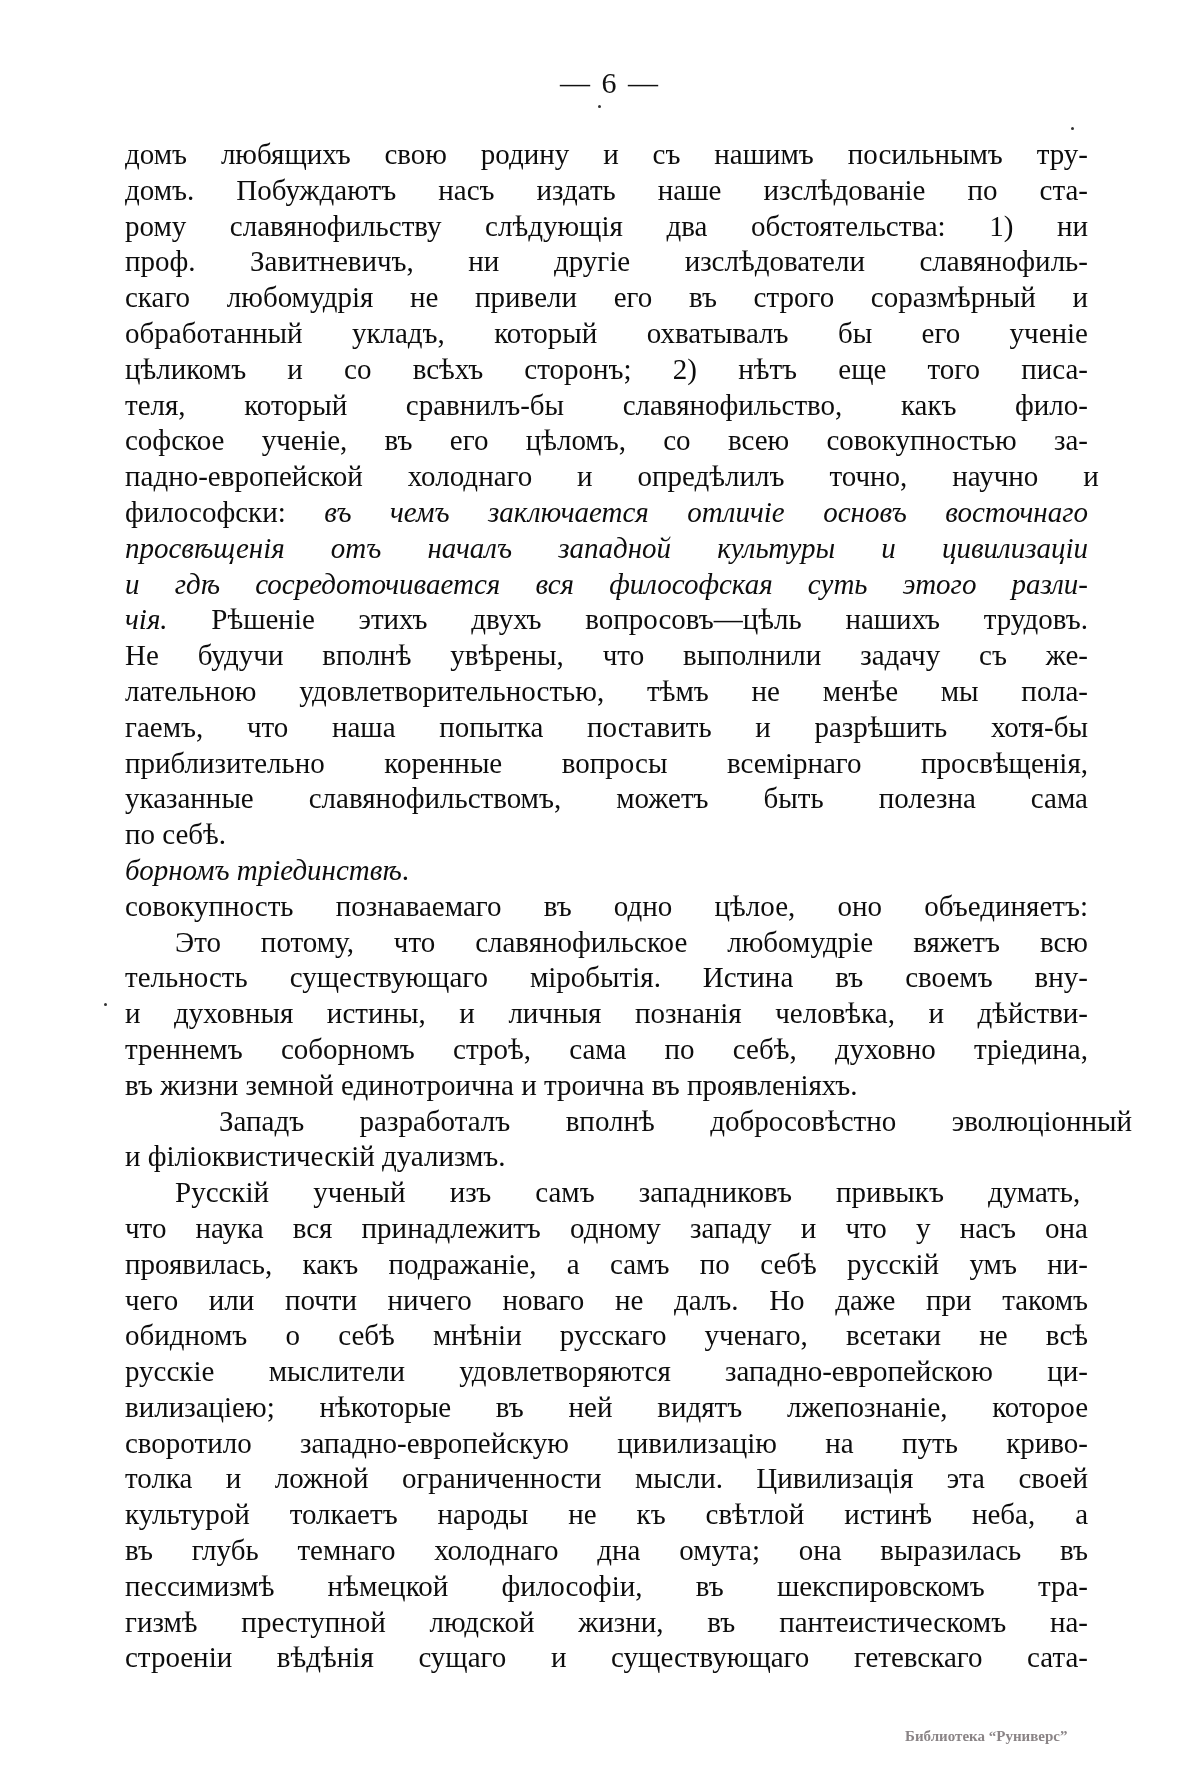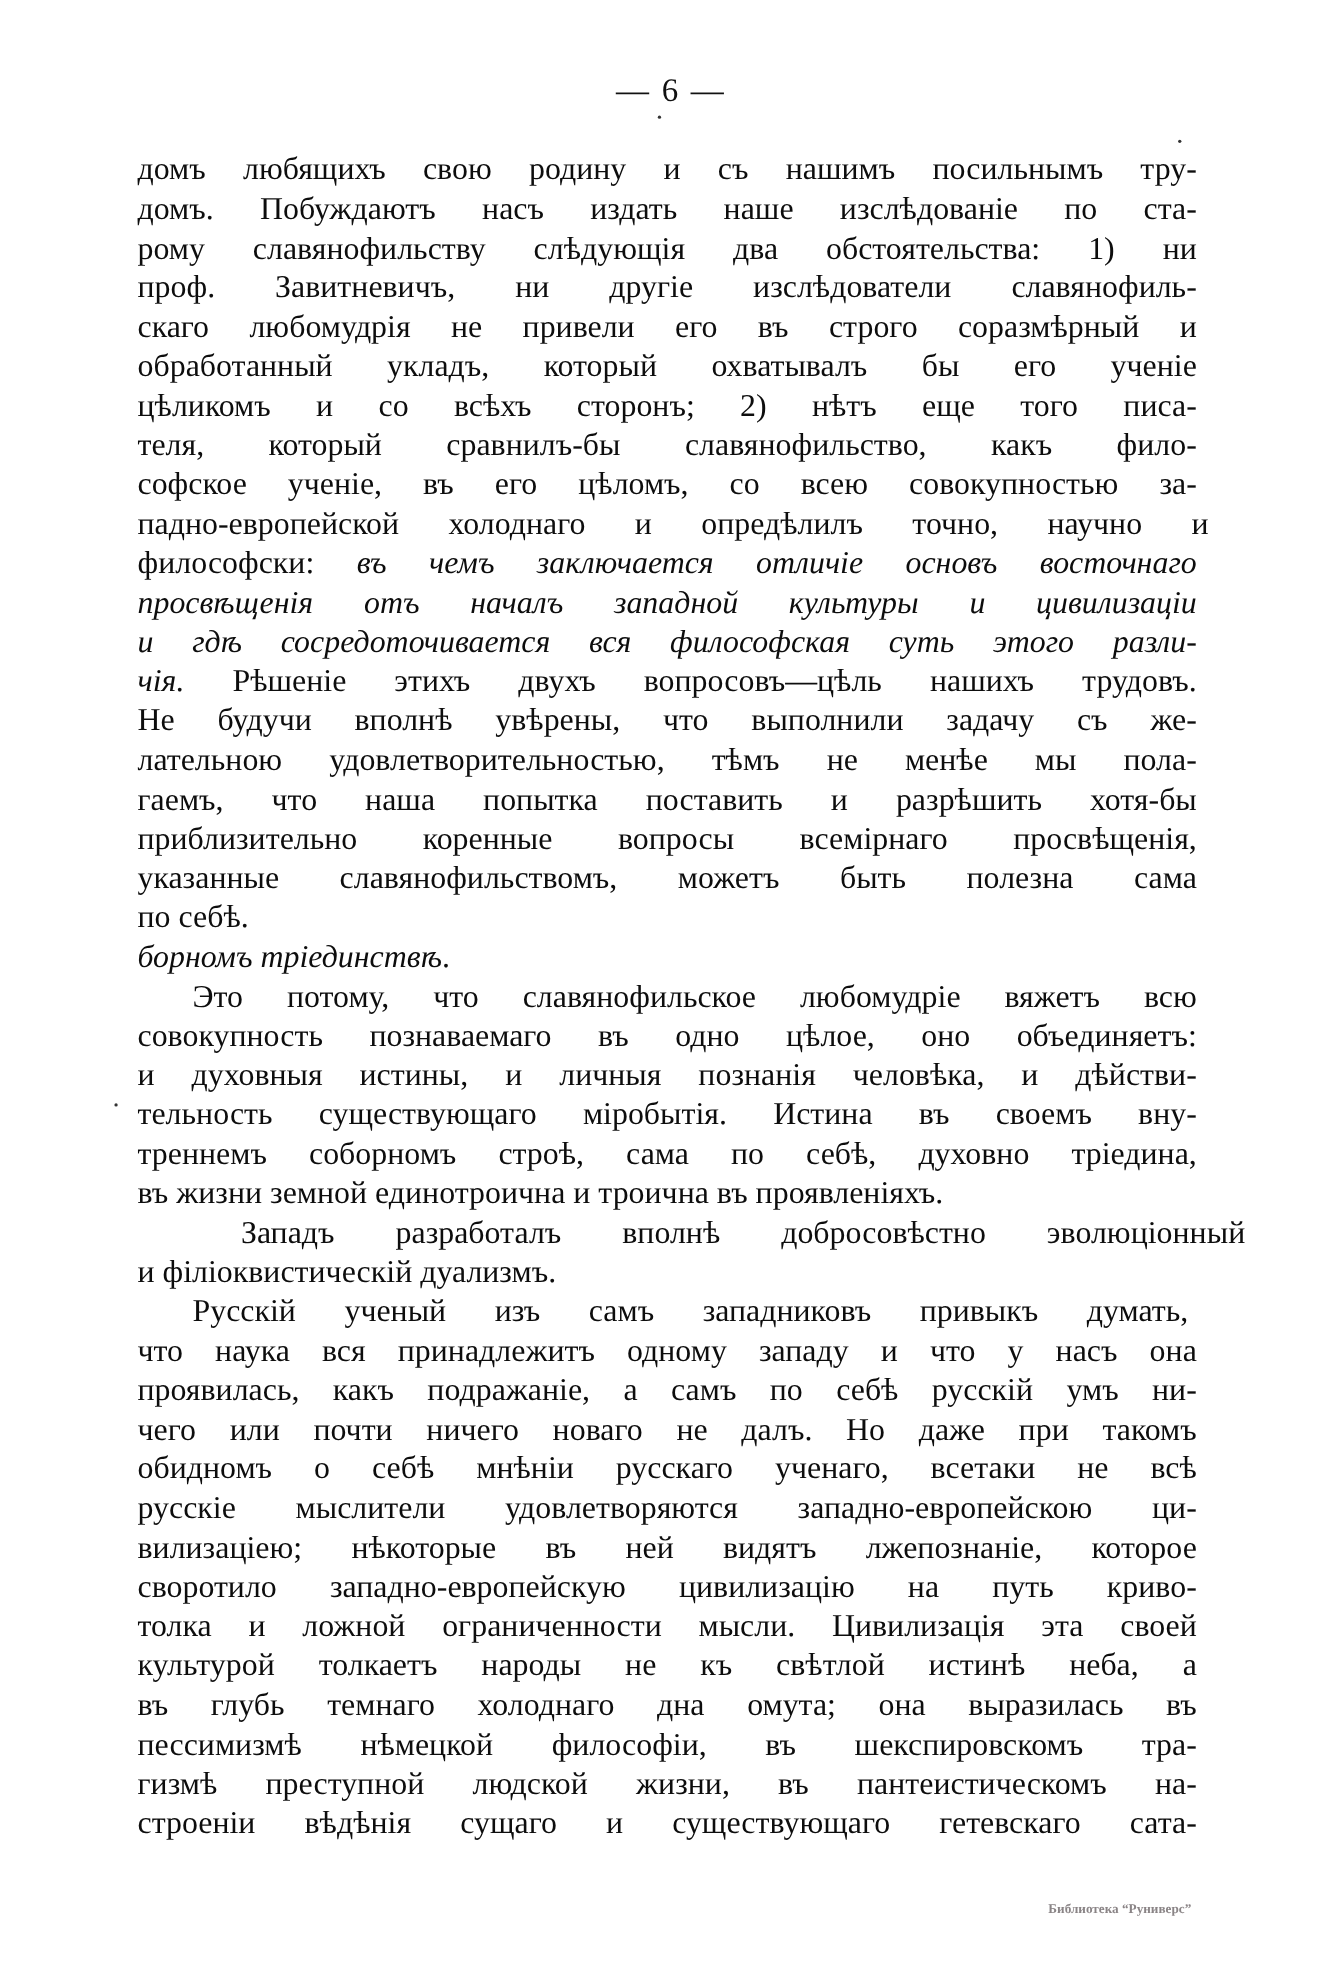--- a/index.html
+++ b/index.html
@@ -14,23 +14,23 @@
   .text-block { position: absolute; left: 125px; width: 963px; top: 137px; }
   .line {
     height: 35.8px; line-height: 35.8px; white-space: nowrap;
     font-family: "Liberation Serif", "DejaVu Serif", serif;
     font-size: 29px; color: #0d0d0d;
     transform-origin: left center;
     display: block;
   }
   .line .seg.italic { font-style: italic; }
   .watermark {
-    position: absolute; left: 953px; top: 1728px;
+    position: absolute; left: 905px; top: 1728px;
     font-family: "Liberation Serif", "DejaVu Serif", serif;
-    font-size: 12px; font-weight: bold; color: #8a8486;
+    font-size: 15px; font-weight: bold; color: #8a8486;
   }
 </style>
 </head>
 <body>
 
 <div class="page-num">— 6 —</div>
 
 <span class="dot" style="left:598px; top:105px;"></span>
 <span class="dot" style="left:1071px; top:127px;"></span>
 <span class="dot" style="left:104px; top:1003px;"></span>
@@ -50,24 +50,24 @@
     <div class="line"><span style="display: inline-block; transform-origin: left center; word-spacing: 38.8854px;"><span class="seg italic">просвѣщенія отъ началъ западной культуры и цивилизаціи</span></span></div>
     <div class="line"><span style="display: inline-block; transform-origin: left center; word-spacing: 27.9353px;"><span class="seg italic">и гдѣ сосредоточивается вся философская суть этого разли-</span></span></div>
     <div class="line"><span style="display: inline-block; transform-origin: left center; word-spacing: 36.4167px;"><span class="seg italic">чія.</span><span class="seg"> Рѣшеніе этихъ двухъ вопросовъ—цѣль нашихъ трудовъ.</span></span></div>
     <div class="line"><span style="display: inline-block; transform-origin: left center; word-spacing: 31.6562px;"><span class="seg">Не будучи вполнѣ увѣрены, что выполнили задачу съ же-</span></span></div>
     <div class="line"><span style="display: inline-block; transform-origin: left center; word-spacing: 35.5078px;"><span class="seg">лательною удовлетворительностью, тѣмъ не менѣе мы пола-</span></span></div>
     <div class="line"><span style="display: inline-block; transform-origin: left center; word-spacing: 36.4018px;"><span class="seg">гаемъ, что наша попытка поставить и разрѣшить хотя-бы</span></span></div>
     <div class="line"><span style="display: inline-block; transform-origin: left center; word-spacing: 52.3008px;"><span class="seg">приблизительно коренные вопросы всемірнаго просвѣщенія,</span></span></div>
     <div class="line"><span style="display: inline-block; transform-origin: left center; word-spacing: 47.75px;"><span class="seg">указанные славянофильствомъ, можетъ быть полезна сама</span></span></div>
     <div class="line"><span style="display: inline-block; transform-origin: left center;"><span class="seg">по себѣ.</span></span></div>
     <div class="line"><span style="display: inline-block; transform-origin: left center;"><span class="seg italic">борномъ тріединствѣ</span><span class="seg">.</span></span></div>
+    <div class="line"><span style="display: inline-block; transform-origin: left center; word-spacing: 34.9844px;"><span class="seg">совокупность познаваемаго въ одно цѣлое, оно объединяетъ:</span></span></div>
     <div class="line" style="padding-left: 50px;"><span style="display: inline-block; transform-origin: left center; word-spacing: 32.6745px;"><span class="seg">Это потому, что славянофильское любомудріе вяжетъ всю</span></span></div>
-    <div class="line"><span style="display: inline-block; transform-origin: left center; word-spacing: 34.9844px;"><span class="seg">совокупность познаваемаго въ одно цѣлое, оно объединяетъ:</span></span></div>
+    <div class="line"><span style="display: inline-block; transform-origin: left center; word-spacing: 34.7318px;"><span class="seg">тельность существующаго міробытія. Истина въ своемъ вну-</span></span></div>
     <div class="line"><span style="display: inline-block; transform-origin: left center; word-spacing: 26.3301px;"><span class="seg">и духовныя истины, и личныя познанія человѣка, и дѣйстви-</span></span></div>
-    <div class="line"><span style="display: inline-block; transform-origin: left center; word-spacing: 34.7318px;"><span class="seg">тельность существующаго міробытія. Истина въ своемъ вну-</span></span></div>
     <div class="line"><span style="display: inline-block; transform-origin: left center; word-spacing: 30.9866px;"><span class="seg">треннемъ соборномъ строѣ, сама по себѣ, духовно тріедина,</span></span></div>
     <div class="line"><span style="display: inline-block; transform-origin: left center;"><span class="seg">въ жизни земной единотроична и троична въ проявленіяхъ.</span></span></div>
     <div class="line" style="padding-left: 50px;"><span style="display: inline-block; transform-origin: left center; word-spacing: 48.1641px; margin-left: 44px;"><span class="seg">Западъ разработалъ вполнѣ добросовѣстно эволюціонный</span></span></div>
     <div class="line"><span style="display: inline-block; transform-origin: left center;"><span class="seg">и філіоквистическій дуализмъ.</span></span></div>
     <div class="line" style="padding-left: 50px;"><span style="display: inline-block; transform-origin: left center; word-spacing: 36.8385px;"><span class="seg">Русскій ученый изъ самъ западниковъ привыкъ думать,</span></span></div>
     <div class="line"><span style="display: inline-block; transform-origin: left center; word-spacing: 21.9312px;"><span class="seg">что наука вся принадлежитъ одному западу и что у насъ она</span></span></div>
     <div class="line"><span style="display: inline-block; transform-origin: left center; word-spacing: 23.099px;"><span class="seg">проявилась, какъ подражаніе, а самъ по себѣ русскій умъ ни-</span></span></div>
     <div class="line"><span style="display: inline-block; transform-origin: left center; word-spacing: 23.3828px;"><span class="seg">чего или почти ничего новаго не далъ. Но даже при такомъ</span></span></div>
     <div class="line"><span style="display: inline-block; transform-origin: left center; word-spacing: 30.9199px;"><span class="seg">обидномъ о себѣ мнѣніи русскаго ученаго, всетаки не всѣ</span></span></div>
     <div class="line"><span style="display: inline-block; transform-origin: left center; word-spacing: 47.043px;"><span class="seg">русскіе мыслители удовлетворяются западно-европейскою ци-</span></span></div>

